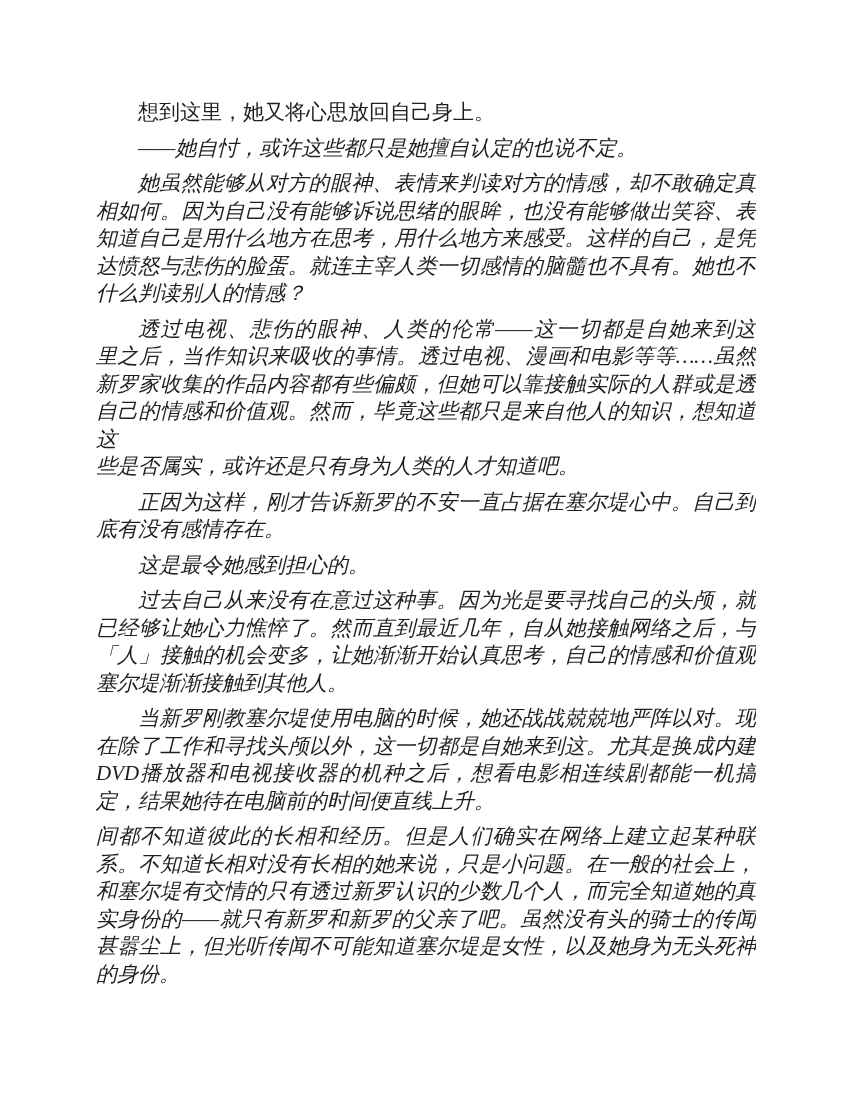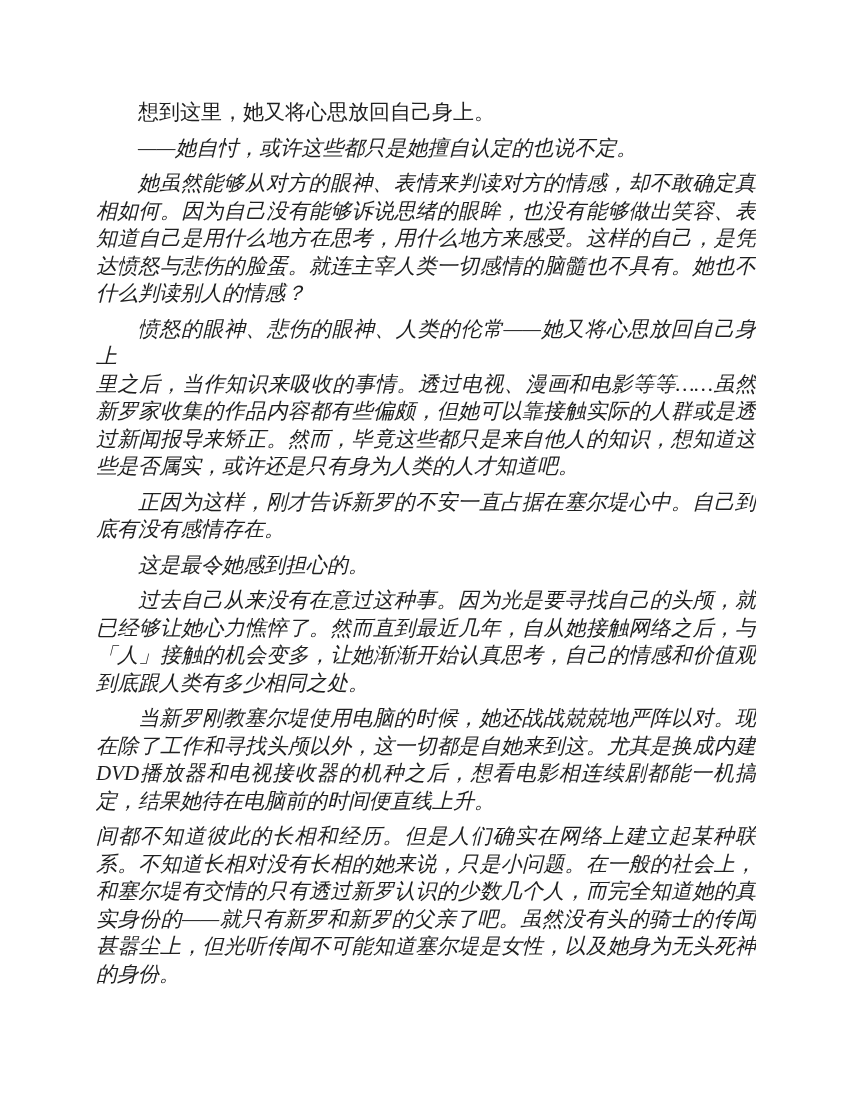--- a/index.html
+++ b/index.html
@@ -52,38 +52,38 @@
         <div class="line first last">——她自忖，或许这些都只是她擅自认定的也说不定。</div>
       </div>
       <div class="paragraph">
         <div class="line first">她虽然能够从对方的眼神、表情来判读对方的情感，却不敢确定真</div>
         <div class="line">相如何。因为自己没有能够诉说思绪的眼眸，也没有能够做出笑容、表</div>
         <div class="line">知道自己是用什么地方在思考，用什么地方来感受。这样的自己，是凭</div>
         <div class="line">达愤怒与悲伤的脸蛋。就连主宰人类一切感情的脑髓也不具有。她也不</div>
         <div class="line last">什么判读别人的情感？</div>
       </div>
       <div class="paragraph">
-        <div class="line first">愤怒的眼神、悲伤的眼神、人类的伦常——她又将心思放回自己身上</div>
+        <div class="line first">透过电视、悲伤的眼神、人类的伦常——这一切都是自她来到这</div>
         <div class="line">里之后，当作知识来吸收的事情。透过电视、漫画和电影等等……虽然</div>
         <div class="line">新罗家收集的作品内容都有些偏颇，但她可以靠接触实际的人群或是透</div>
-        <div class="line">过新闻报导来矫正。然而，毕竟这些都只是来自他人的知识，想知道这</div>
+        <div class="line">自己的情感和价值观。然而，毕竟这些都只是来自他人的知识，想知道这</div>
         <div class="line last">些是否属实，或许还是只有身为人类的人才知道吧。</div>
       </div>
       <div class="paragraph">
         <div class="line first">正因为这样，刚才告诉新罗的不安一直占据在塞尔堤心中。自己到</div>
         <div class="line last">底有没有感情存在。</div>
       </div>
       <div class="paragraph">
         <div class="line first last">这是最令她感到担心的。</div>
       </div>
       <div class="paragraph">
         <div class="line first">过去自己从来没有在意过这种事。因为光是要寻找自己的头颅，就</div>
         <div class="line">已经够让她心力憔悴了。然而直到最近几年，自从她接触网络之后，与</div>
         <div class="line">「人」接触的机会变多，让她渐渐开始认真思考，自己的情感和价值观</div>
-        <div class="line last">到底跟人类有多少相同之处。</div>
+        <div class="line last">塞尔堤渐渐接触到其他人。</div>
       </div>
       <div class="paragraph">
         <div class="line first">当新罗刚教塞尔堤使用电脑的时候，她还战战兢兢地严阵以对。现</div>
         <div class="line">在除了工作和寻找头颅以外，这一切都是自她来到这。尤其是换成内建</div>
         <div class="line">DVD播放器和电视接收器的机种之后，想看电影相连续剧都能一机搞</div>
         <div class="line last">定，结果她待在电脑前的时间便直线上升。</div>
       </div>
       <div class="paragraph">
         <div class="line">间都不知道彼此的长相和经历。但是人们确实在网络上建立起某种联</div>
         <div class="line">系。不知道长相对没有长相的她来说，只是小问题。在一般的社会上，</div>

